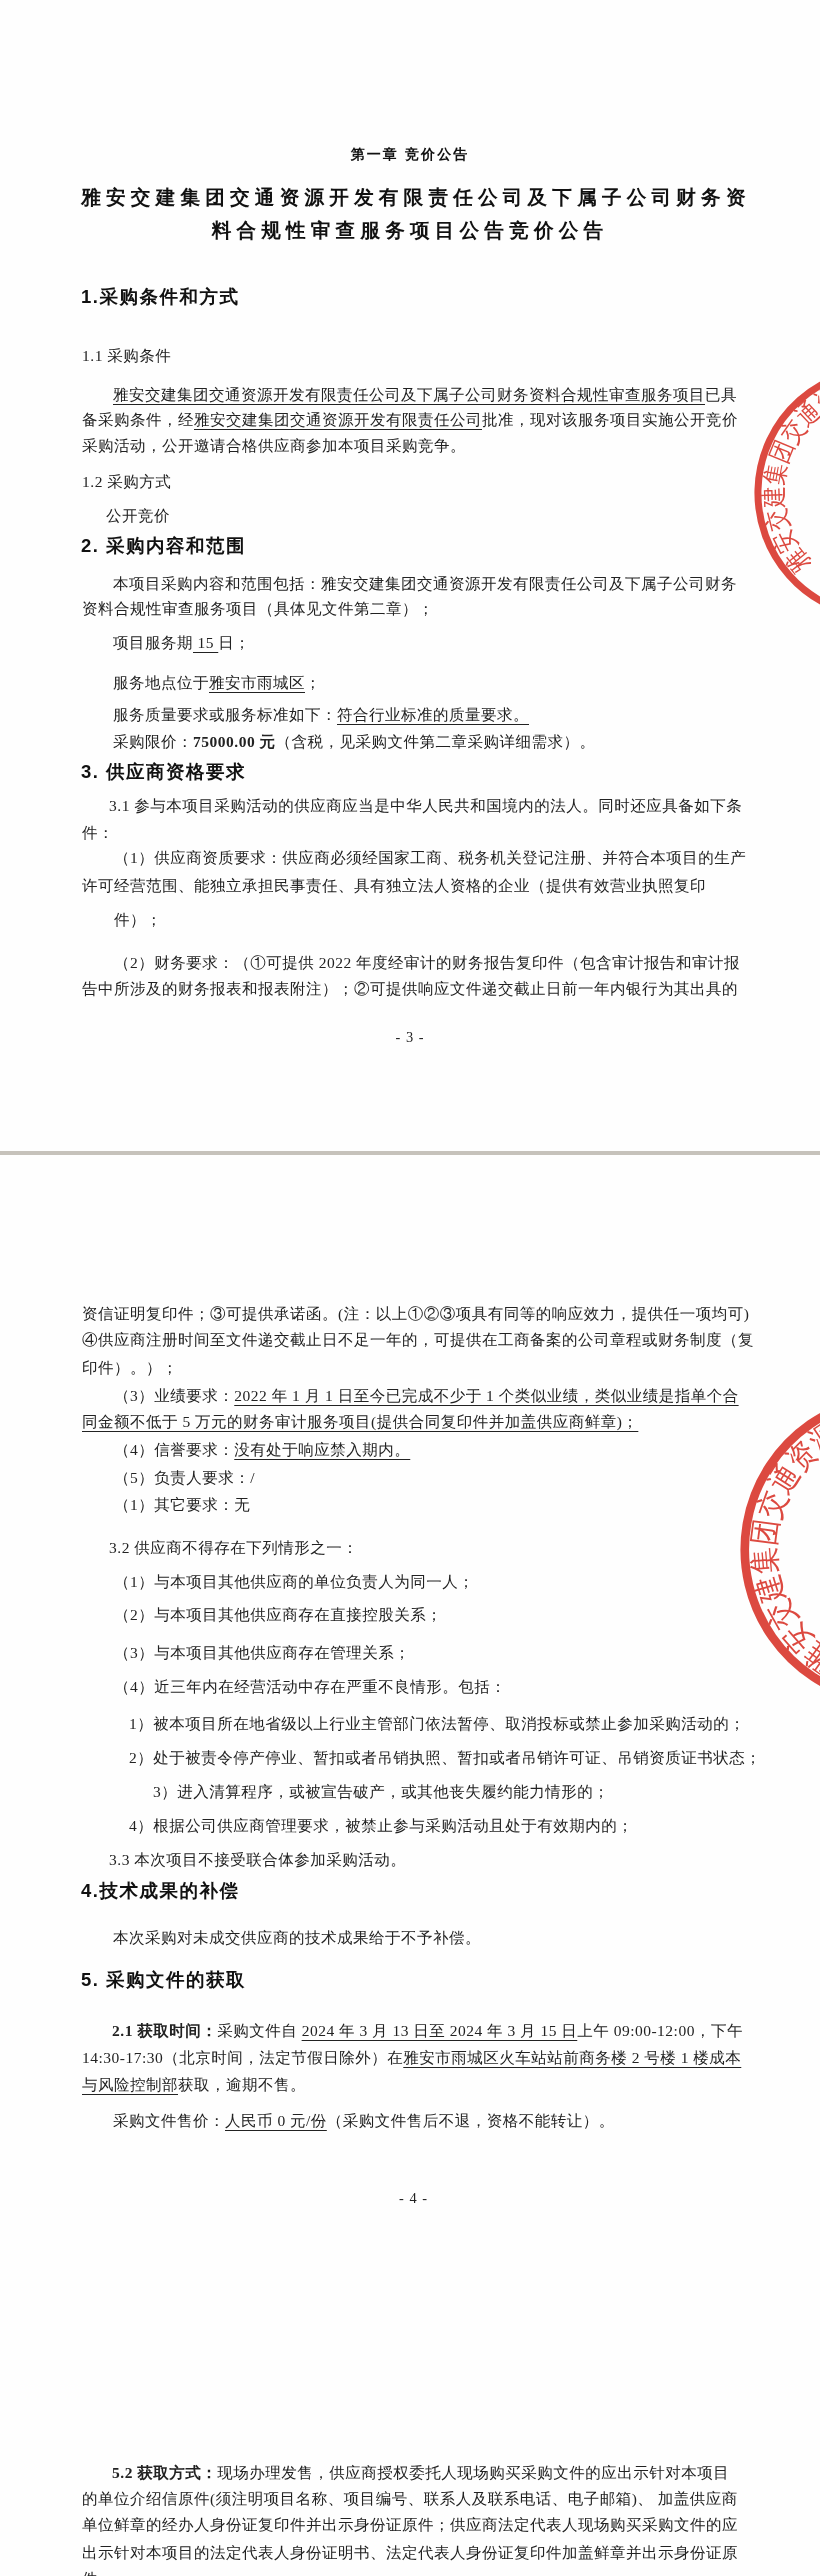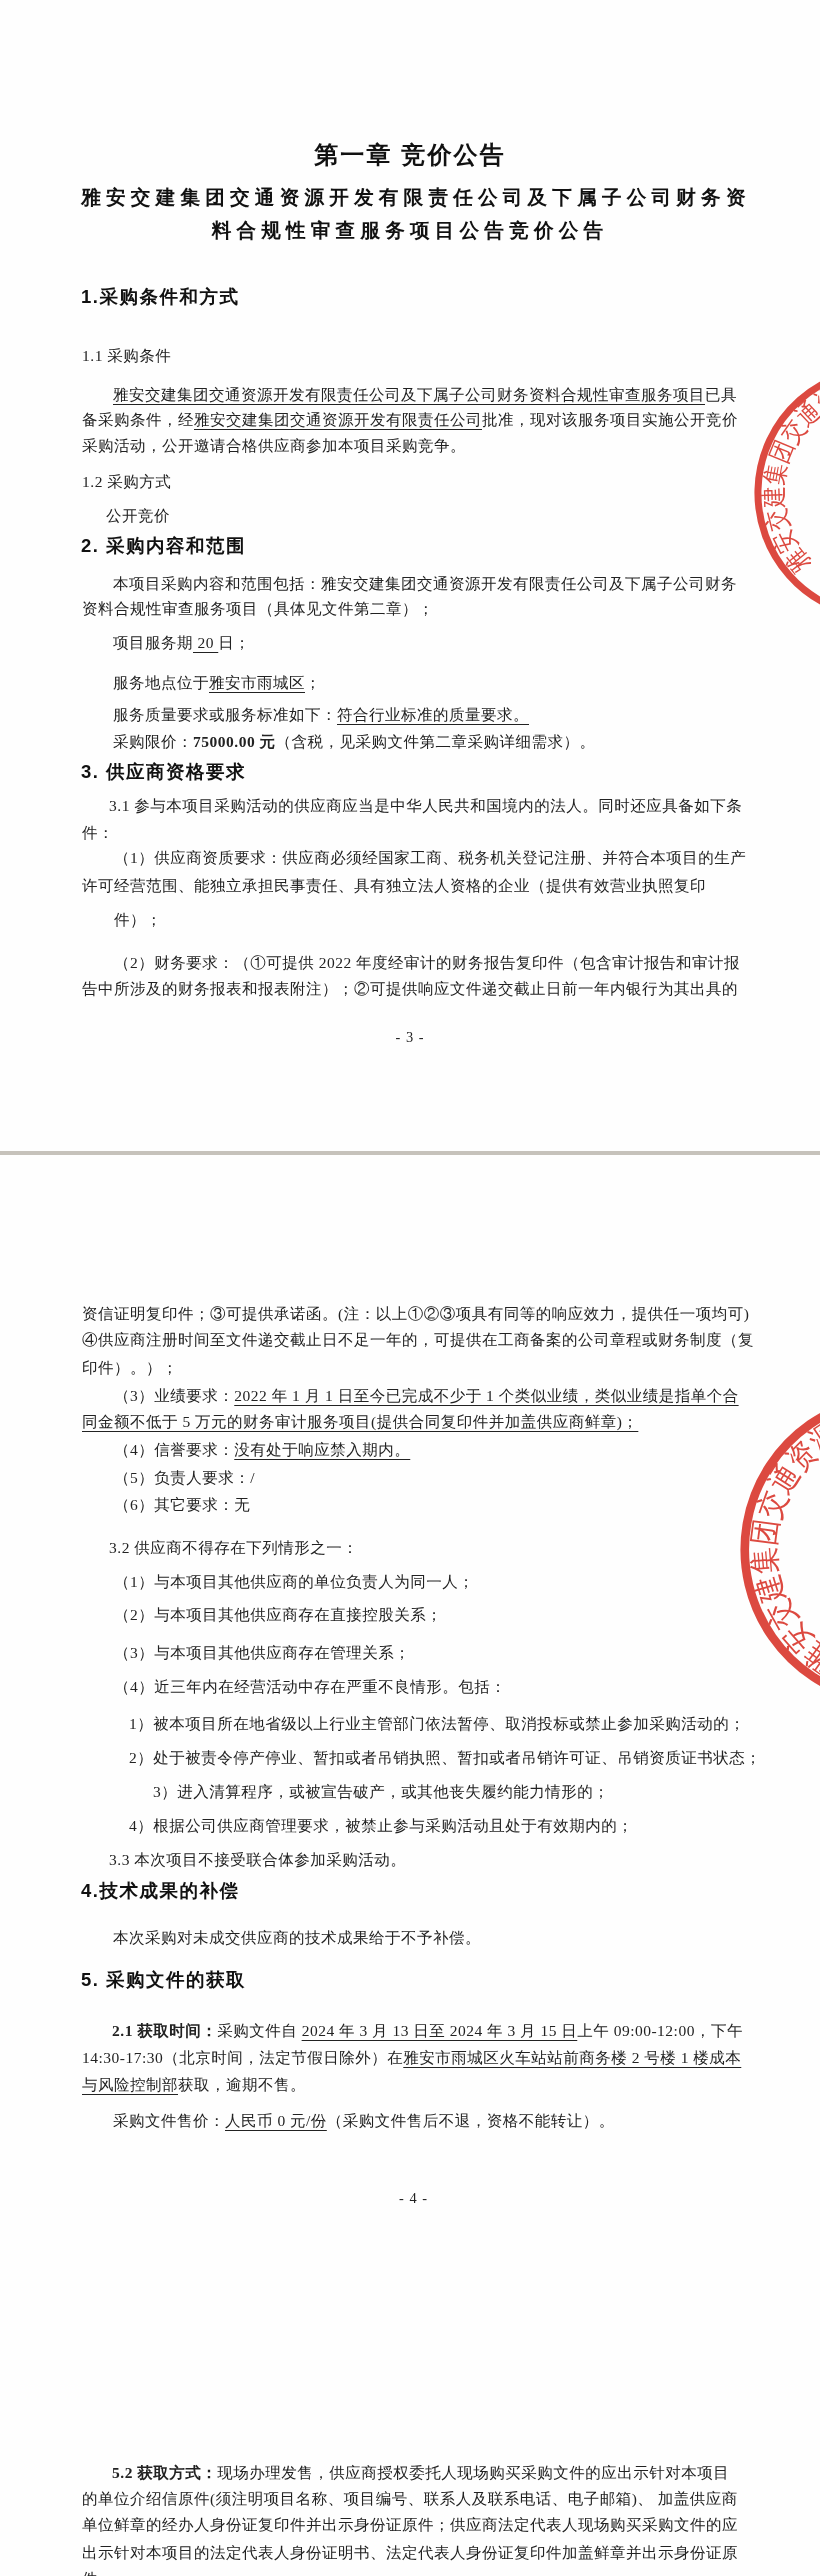--- a/index.html
+++ b/index.html
@@ -9,21 +9,21 @@
   }
   .page{
     position:absolute;left:0;width:820px;background:#fefefe;overflow:hidden;
   }
   .line{
     position:absolute;white-space:nowrap;height:27px;line-height:27px;
     font-size:15.5px;color:#222;letter-spacing:0.5px;
   }
   .center{left:0;width:100%;text-align:center;}
   .h1{font-family:"Liberation Sans",sans-serif;font-weight:700;font-size:18.5px;letter-spacing:1.5px;color:#111;}
-  .t40{font-size:24px;letter-spacing:2.1px;}
+  .t40{font-size:14px;letter-spacing:2.1px;}
   .h-sub{font-family:"Liberation Sans",sans-serif;font-weight:700;font-size:19.6px;letter-spacing:5.2px;color:#111;}
   .footer{font-size:14.4px;letter-spacing:1px;}
   .u{text-decoration:underline;text-underline-offset:4.1px;text-decoration-thickness:1px;}
   .b{font-weight:700;}
   .seal{position:absolute;mix-blend-mode:multiply;opacity:.88;}
 </style>
 </head>
 <body>
 
 <div id="doc-root">
@@ -34,21 +34,21 @@
       <div class="line h1" style="top: 283px; left: 81px;"><span>1.采购条件和方式</span></div>
       <div class="line " style="top: 342px; left: 82px;"><span>1.1 采购条件</span></div>
       <div class="line " style="top: 381px; left: 113px;"><span class="u">雅安交建集团交通资源开发有限责任公司及下属子公司财务资料合规性审查服务项目</span><span>已具</span></div>
       <div class="line " style="top: 406px; left: 82px;"><span>备采购条件，经</span><span class="u">雅安交建集团交通资源开发有限责任公司</span><span>批准，现对该服务项目实施公开竞价</span></div>
       <div class="line " style="top: 432px; left: 82px;"><span>采购活动，公开邀请合格供应商参加本项目采购竞争。</span></div>
       <div class="line " style="top: 468px; left: 82px;"><span>1.2 采购方式</span></div>
       <div class="line " style="top: 502px; left: 106px;"><span>公开竞价</span></div>
       <div class="line h1" style="top: 532px; left: 81px;"><span>2. 采购内容和范围</span></div>
       <div class="line " style="top: 570px; left: 113px;"><span>本项目采购内容和范围包括：雅安交建集团交通资源开发有限责任公司及下属子公司财务</span></div>
       <div class="line " style="top: 595px; left: 82px;"><span>资料合规性审查服务项目（具体见文件第二章）；</span></div>
-      <div class="line " style="top: 629px; left: 113px;"><span>项目服务期</span><span class="u"> 20 </span><span>日；</span></div>
+      <div class="line " style="top: 629px; left: 113px;"><span>项目服务期</span><span class="u"> 15 </span><span>日；</span></div>
       <div class="line " style="top: 669px; left: 113px;"><span>服务地点位于</span><span class="u">雅安市雨城区</span><span>；</span></div>
       <div class="line " style="top: 701px; left: 113px;"><span>服务质量要求或服务标准如下：</span><span class="u">符合行业标准的质量要求。</span></div>
       <div class="line " style="top: 728px; left: 113px;"><span>采购限价：</span><span class="b">75000.00 元</span><span>（含税，见采购文件第二章采购详细需求）。</span></div>
       <div class="line h1" style="top: 758px; left: 81px;"><span>3.  供应商资格要求</span></div>
       <div class="line " style="top: 792px; left: 109px;"><span>3.1 参与本项目采购活动的供应商应当是中华人民共和国境内的法人。同时还应具备如下条</span></div>
       <div class="line " style="top: 819px; left: 82px;"><span>件：</span></div>
       <div class="line " style="top: 844px; left: 114px;"><span>（1）供应商资质要求：供应商必须经国家工商、税务机关登记注册、并符合本项目的生产</span></div>
       <div class="line " style="top: 872px; left: 82px;"><span>许可经营范围、能独立承担民事责任、具有独立法人资格的企业（提供有效营业执照复印</span></div>
       <div class="line " style="top: 906px; left: 114px;"><span>件）；</span></div>
       <div class="line " style="top: 949px; left: 114px;"><span>（2）财务要求：（①可提供 2022 年度经审计的财务报告复印件（包含审计报告和审计报</span></div>
@@ -66,21 +66,21 @@
       </svg>
     </div>
     <div class="page" style="top: 1155px; height: 1420px; padding-left: 7px;">
       <div class="line " style="top: 145px; left: 82px;"><span>资信证明复印件；③可提供承诺函。(注：以上①②③项具有同等的响应效力，提供任一项均可)</span></div>
       <div class="line " style="top: 171px; left: 82px;"><span>④供应商注册时间至文件递交截止日不足一年的，可提供在工商备案的公司章程或财务制度（复</span></div>
       <div class="line " style="top: 199px; left: 82px;"><span>印件）。）；</span></div>
       <div class="line " style="top: 227px; left: 114px;"><span>（3）业绩要求：</span><span class="u">2022 年 1 月 1 日至今已完成不少于 1 个类似业绩，类似业绩是指单个合</span></div>
       <div class="line " style="top: 253px; left: 82px;"><span class="u">同金额不低于 5 万元的财务审计服务项目(提供合同复印件并加盖供应商鲜章)；</span></div>
       <div class="line " style="top: 281px; left: 114px;"><span>（4）信誉要求：</span><span class="u">没有处于响应禁入期内。</span></div>
       <div class="line " style="top: 309px; left: 114px;"><span>（5）负责人要求：/</span></div>
-      <div class="line " style="top: 336px; left: 114px;"><span>（6）其它要求：无</span></div>
+      <div class="line " style="top: 336px; left: 114px;"><span>（1）其它要求：无</span></div>
       <div class="line " style="top: 379px; left: 109px;"><span>3.2  供应商不得存在下列情形之一：</span></div>
       <div class="line " style="top: 413px; left: 114px;"><span>（1）与本项目其他供应商的单位负责人为同一人；</span></div>
       <div class="line " style="top: 446px; left: 114px;"><span>（2）与本项目其他供应商存在直接控股关系；</span></div>
       <div class="line " style="top: 484px; left: 114px;"><span>（3）与本项目其他供应商存在管理关系；</span></div>
       <div class="line " style="top: 518px; left: 114px;"><span>（4）近三年内在经营活动中存在严重不良情形。包括：</span></div>
       <div class="line " style="top: 555px; left: 129px;"><span>1）被本项目所在地省级以上行业主管部门依法暂停、取消投标或禁止参加采购活动的；</span></div>
       <div class="line " style="top: 589px; left: 129px;"><span>2）处于被责令停产停业、暂扣或者吊销执照、暂扣或者吊销许可证、吊销资质证书状态；</span></div>
       <div class="line " style="top: 623px; left: 129px; margin-left: 24px;"><span>3）进入清算程序，或被宣告破产，或其他丧失履约能力情形的；</span></div>
       <div class="line " style="top: 657px; left: 129px;"><span>4）根据公司供应商管理要求，被禁止参与采购活动且处于有效期内的；</span></div>
       <div class="line " style="top: 691px; left: 109px;"><span>3.3  本次项目不接受联合体参加采购活动。</span></div>

